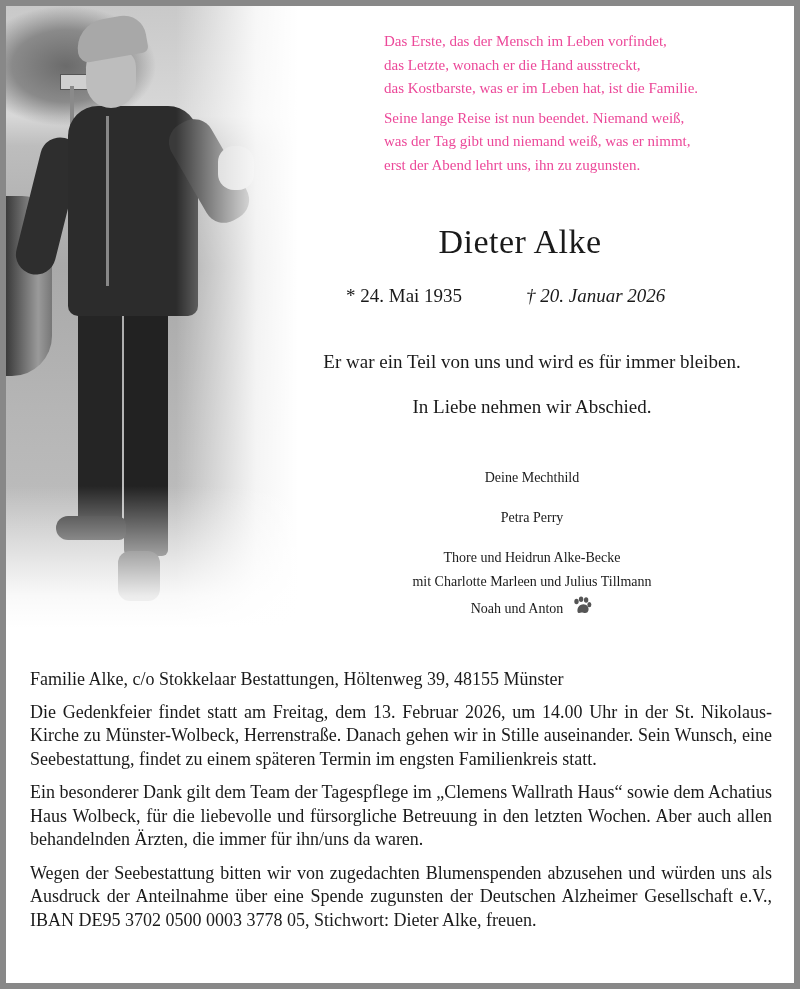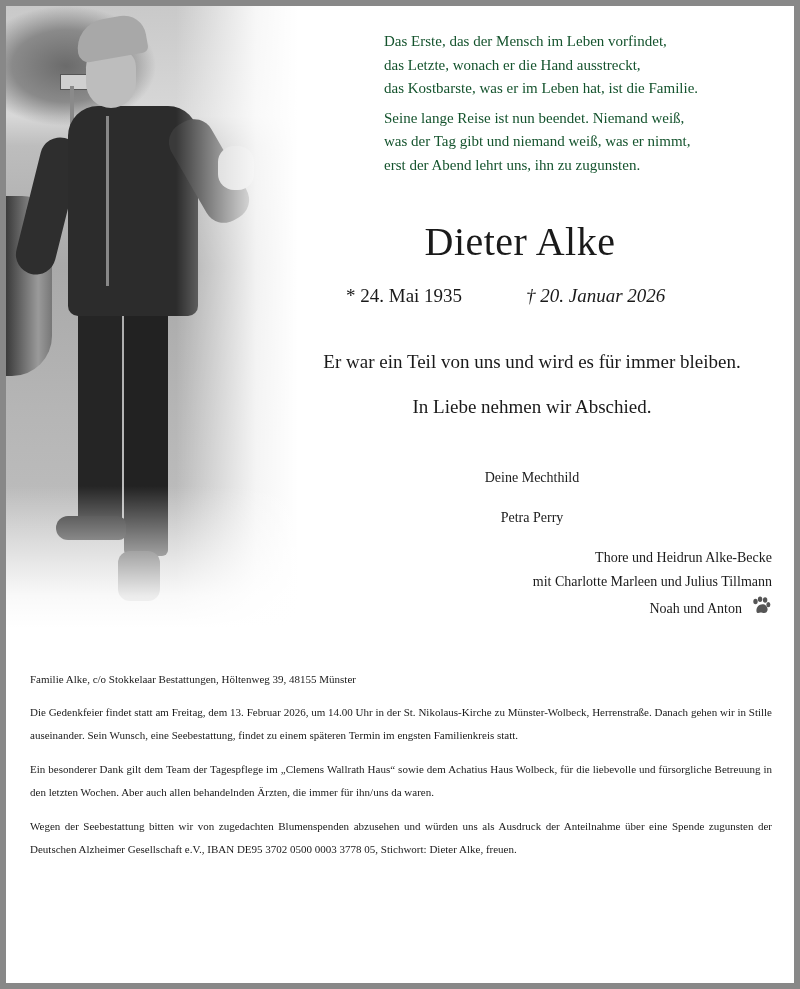--- a/index.html
+++ b/index.html
@@ -28,36 +28,36 @@
   .photo .hand { position:absolute; left:212px; top:140px; width:36px; height:44px; background:#c9c9c9; border-radius:16px; }
   .photo .leg-l { position:absolute; left:72px; top:300px; width:44px; height:220px; background:#252525; border-radius:6px; }
   .photo .leg-r { position:absolute; left:118px; top:300px; width:44px; height:250px; background:#222; border-radius:6px; }
   .photo .shoe-l { position:absolute; left:50px; top:510px; width:70px; height:24px; background:#2a2a2a; border-radius:14px 10px 8px 14px; }
   .photo .shoe-r { position:absolute; left:112px; top:545px; width:42px; height:50px; background:#3a3a3a; border-radius:12px; }
   .photo .fade-r { position:absolute; inset:0;
     background:linear-gradient(90deg, rgba(255,255,255,0) 0px, rgba(255,255,255,0) 170px, rgba(255,255,255,0.85) 250px, #fff 292px); }
   .photo .fade-b { position:absolute; inset:0;
     background:linear-gradient(180deg, rgba(255,255,255,0) 0px, rgba(255,255,255,0) 480px, rgba(255,255,255,0.9) 590px, #fff 622px); }
 
-  .poem { position:absolute; left:384px; top:30px; font-size:15px; line-height:23.5px; color:#14532d; }
+  .poem { position:absolute; left:384px; top:30px; font-size:15px; line-height:23.5px; color:#ec4899; }
   .poem p { margin:0; }
   .poem p + p { margin-top:6px; }
 
   .name { position:absolute; left:300px; width:440px; top:216px; text-align:center;
-          font-size:40px; line-height:52px; color:#1a1a1a; letter-spacing:0.5px; }
+          font-size:34px; line-height:52px; color:#1a1a1a; letter-spacing:0.5px; }
   .dates { position:absolute; top:284px; font-size:19px; line-height:24px; }
   .dates .born { position:absolute; left:346px; white-space:nowrap; }
   .dates .died { position:absolute; left:526px; white-space:nowrap;font-style:italic; }
 
   .center-line { position:absolute; left:230px; width:604px; text-align:center; font-size:19px; line-height:24px; }
   .family { position:absolute; left:292px; width:480px; text-align:center; font-size:14px; }
   .family div { height:24px; line-height:24px; }
   .paw { display:inline-block; width:22px; height:22px; vertical-align:-4px; margin-left:8px; }
 
-  .details { position:absolute; left:30px; width:742px; top:668px; font-size:11px; line-height:23.5px; color:#1a1a1a; }
+  .details { position:absolute; left:30px; width:742px; top:668px; font-size:18px; line-height:23.5px; color:#1a1a1a; }
   .details p { margin:0; text-align:justify; }
   .details p.addr { text-align:left; margin-bottom:9px; }
   .details p.para { margin-bottom:10px; }
 </style>
 </head>
 <body>
 
 <div class="frame"></div>
 
 <div class="photo" aria-label="Dieter Alke">
@@ -103,21 +103,21 @@
 
 <div class="center-line" style="top:350px;">Er war ein Teil von uns und wird es für immer bleiben.</div>
 <div class="center-line" style="top:395px;">In Liebe nehmen wir Abschied.</div>
 
 <div class="family" style="top:466px;">
   <div>Deine Mechthild</div>
 </div>
 <div class="family" style="top:506px;">
   <div>Petra Perry</div>
 </div>
-<div class="family" style="top:546px;text-align:right;">
+<div class="family" style="top:546px;">
   <div>Thore und Heidrun Alke-Becke</div>
   <div>mit Charlotte Marleen und Julius Tillmann</div>
   <div style="height:30px; line-height:30px;">
     <span>Noah und Anton</span><span class="paw"><svg viewBox="0 0 24 24" width="22" height="22">
           <ellipse cx="6" cy="7" rx="2.4" ry="3" fill="#555"></ellipse>
           <ellipse cx="11" cy="4.5" rx="2.4" ry="3" fill="#555"></ellipse>
           <ellipse cx="16.5" cy="5.5" rx="2.4" ry="3" fill="#555"></ellipse>
           <ellipse cx="20" cy="10.5" rx="2.2" ry="2.8" fill="#555"></ellipse>
           <path d="M7 17c0-4 3-7 6.5-7S20 13 19 17c-.6 2.6-3 3.2-5.5 2.4-1.8-.6-3-.4-4.5.2C7.6 20.2 7 19 7 17z" fill="#555"></path>
         </svg></span>

